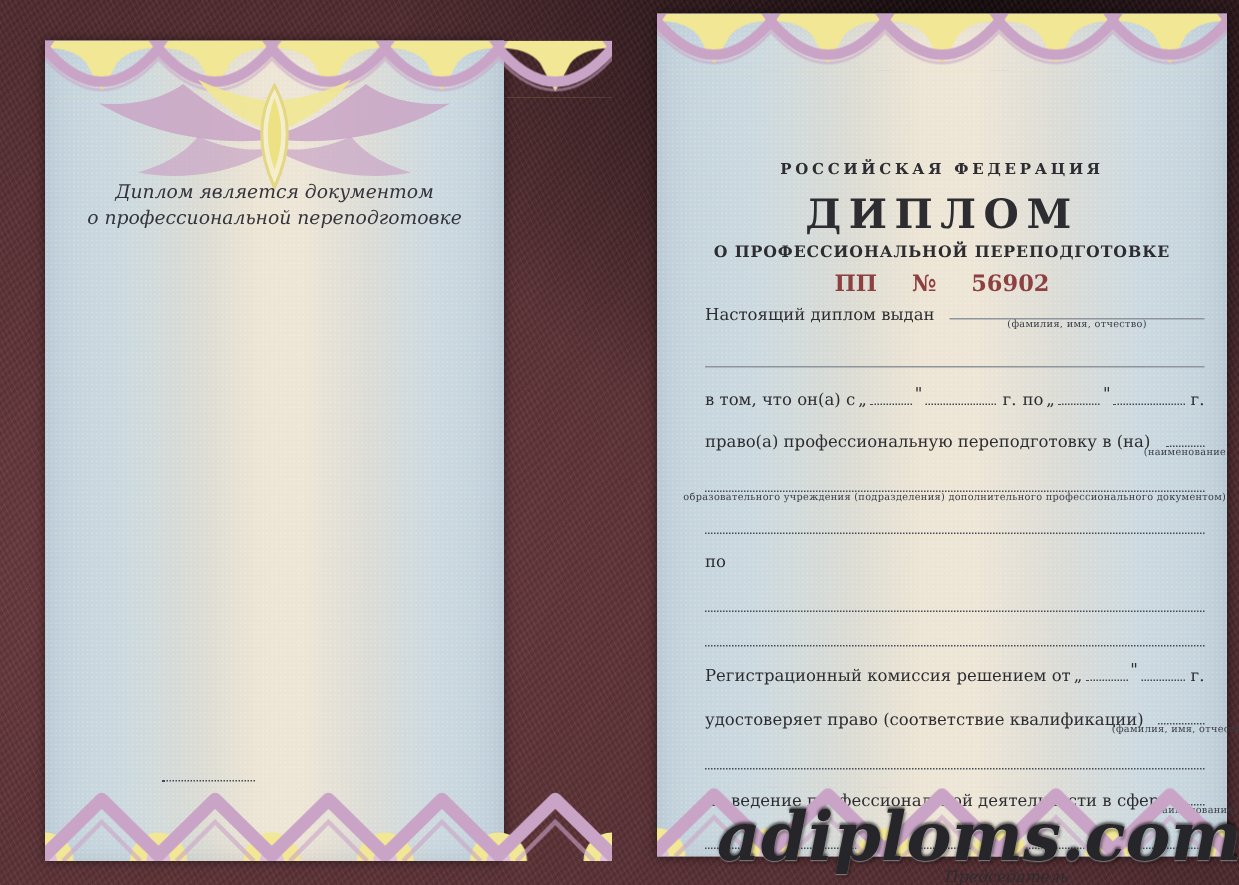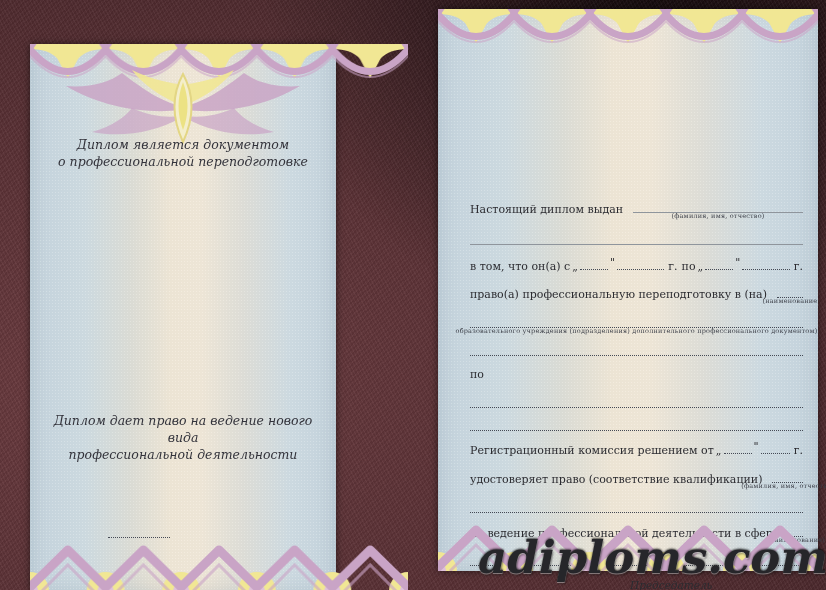--- a/index.html
+++ b/index.html
@@ -20,21 +20,21 @@
     position:absolute;
     background:linear-gradient(90deg,#c6d5de 0%,#cfdce1 18%,#ddded6 33%,#f0e7d6 46%,#f1e8d8 56%,#dfdfd8 70%,#cfdce2 85%,#c5d4dd 100%);
     box-shadow:0 0 7px rgba(0,0,0,0.55), inset 0 0 18px rgba(120,140,160,0.25);
     z-index:1;
   }
   .page::before{ 
     content:"";position:absolute;inset:0;pointer-events:none;opacity:.35;
     background-image:radial-gradient(rgba(255,255,255,0.55) 0.6px, rgba(90,110,140,0.07) 0.6px);
     background-size:3px 3px;
   }
-  .lp{left:30px;top:44px;width:306px;height:547px;}
+  .lp{left:30px;top:27px;width:306px;height:547px;}
   .rp{left:438px;top:9px;width:380px;height:562px;}
   .band-top{position:absolute;top:0;left:0;right:0;height:38px;}
   .band-bot{position:absolute;bottom:0;left:0;right:0;height:46px;}
   .lotus{position:absolute;top:24px;left:50%;transform:translateX(-50%);}
 
   
   .lp-statement{position:absolute;left:10px;right:10px;text-align:center;
     font-style:italic;font-size:12.5px;line-height:17px;color:#33333b;}
   .lp-st1{top:92px;}
   .lp-st2{top:368px;}
@@ -106,24 +106,20 @@
       <path d="M130,36 C148,28 166,16 176,2 C160,10 144,14 130,16 Z" fill="#f1e794" opacity="0.9"></path>
       <path d="M125,6 C114,26 113,48 125,74 C137,48 136,26 125,6 Z" fill="#f4eecb" stroke="#e3d684" stroke-width="2"></path>
       <path d="M125,14 C119,30 119,46 125,62 C131,46 131,30 125,14 Z" fill="#ece284"></path>
     </svg>
 
     <div class="lp-statement lp-st1">
       <div>Диплом является документом</div>
       <div>о профессиональной переподготовке</div>
     </div>
 
-    <div class="lp-statement lp-st2">
-      <div>Диплом дает право на ведение нового вида</div>
-      <div>профессиональной деятельности</div>
-    </div>
 
     <div class="lp-reg">
       <span class="fld"></span>
     </div>
 
     <svg class="band-bot" width="378" height="46">
       <defs>
         <pattern id="zz1" width="75.6" height="46" patternUnits="userSpaceOnUse">
           <circle cx="0" cy="46" r="19" fill="#f1e794"></circle>
           <circle cx="75.6" cy="46" r="19" fill="#f1e794"></circle>
@@ -145,20 +141,30 @@
           <path d="M0,0 H76 V5 Q56.4,5 48.4,15 Q38,34 38,34 Q38,34 27.8,15 Q19.8,5 0,5 Z" fill="#f1e794"></path>
           <path d="M-2,3 Q38,52 78,3" fill="none" stroke="#c9a4c6" stroke-width="7"></path>
           <path d="M-2,10 Q38,56 78,10" fill="none" stroke="#c9a4c6" stroke-width="2" opacity="0.55"></path>
           <path d="M69.4,0 L82.6,0 L76,9 Z" fill="#c9a4c6"></path>
           <path d="M-6.6,0 L6.6,0 L0,9 Z" fill="#c9a4c6"></path>
         </pattern>
       </defs>
       <rect width="380" height="38" fill="url(#gl2)"></rect>
     </svg>
 
+    <div class="rp-head">
+      <div class="rp-country">РОССИЙСКАЯ ФЕДЕРАЦИЯ</div>
+      <div class="rp-title">ДИПЛОМ</div>
+      <div class="rp-sub">О ПРОФЕССИОНАЛЬНОЙ ПЕРЕПОДГОТОВКЕ</div>
+      <div class="rp-series">
+        <span>ПП</span>
+        <span>№</span>
+        <span>56902</span>
+      </div>
+    </div>
 
     <div class="rp-body">
 
       <div class="row">
         <span class="lbl">Настоящий диплом выдан</span>
         <span class="gap"></span>
         <span class="fld solid">
           <span class="cap">(фамилия, имя, отчество)</span>
         </span>
       </div>

